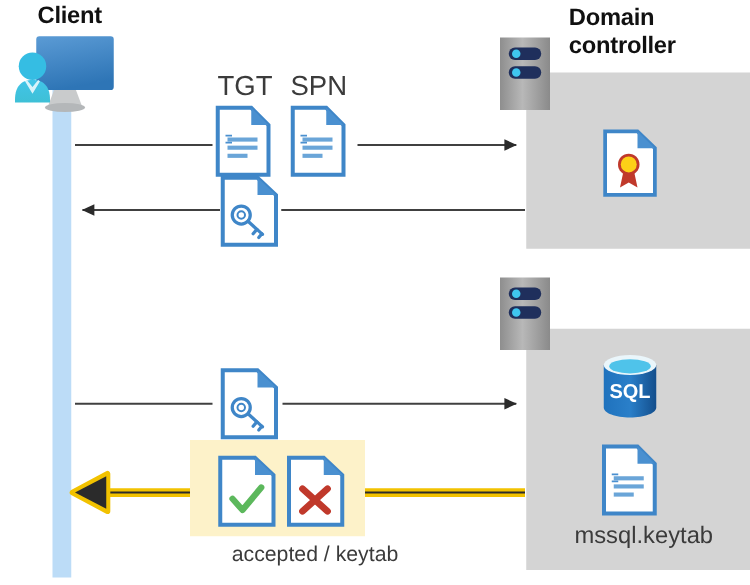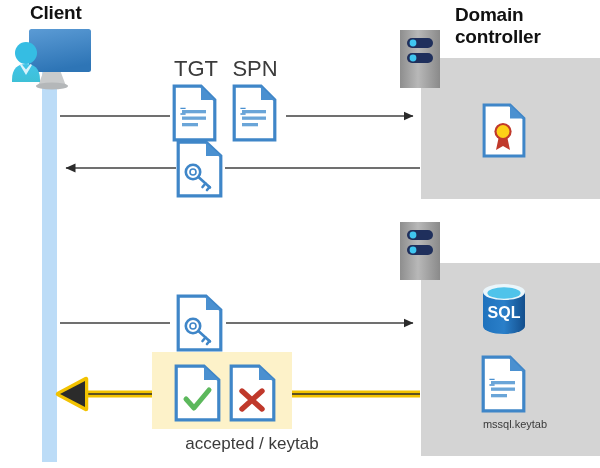--- a/index.html
+++ b/index.html
@@ -15,21 +15,21 @@
   .title{
     font-weight:bold;color:#111111;letter-spacing:-0.2px;
     font-size:19px;line-height:22px;
   }
   #client-title{left:30px;top:2px;}
   #dc-title{left:455px;top:4px;width:145px;}
   #linux-title{left:455px;top:224px;width:145px;}
 
   .caption{font-size:17px;color:#3b3b3b;}
   #accepted-denied{left:142px;top:434px;width:220px;text-align:center;}
-  #keytab-label{left:430px;top:418px;width:170px;text-align:center;font-size:11px;color:#3b3b3b;}
+  #keytab-label{left:430px;top:418px;width:170px;text-align:center;font-size:19px;color:#3b3b3b;}
 
   
   #client-lifeline{left:42px;top:62px;width:15px;height:400px;background:#bcdcf7;}
 
   
   .zone{background:#d4d4d4;}
   #dc-zone{left:421px;top:58px;width:179px;height:141px;}
   #linux-zone{left:421px;top:263px;width:179px;height:193px;}
 
   

